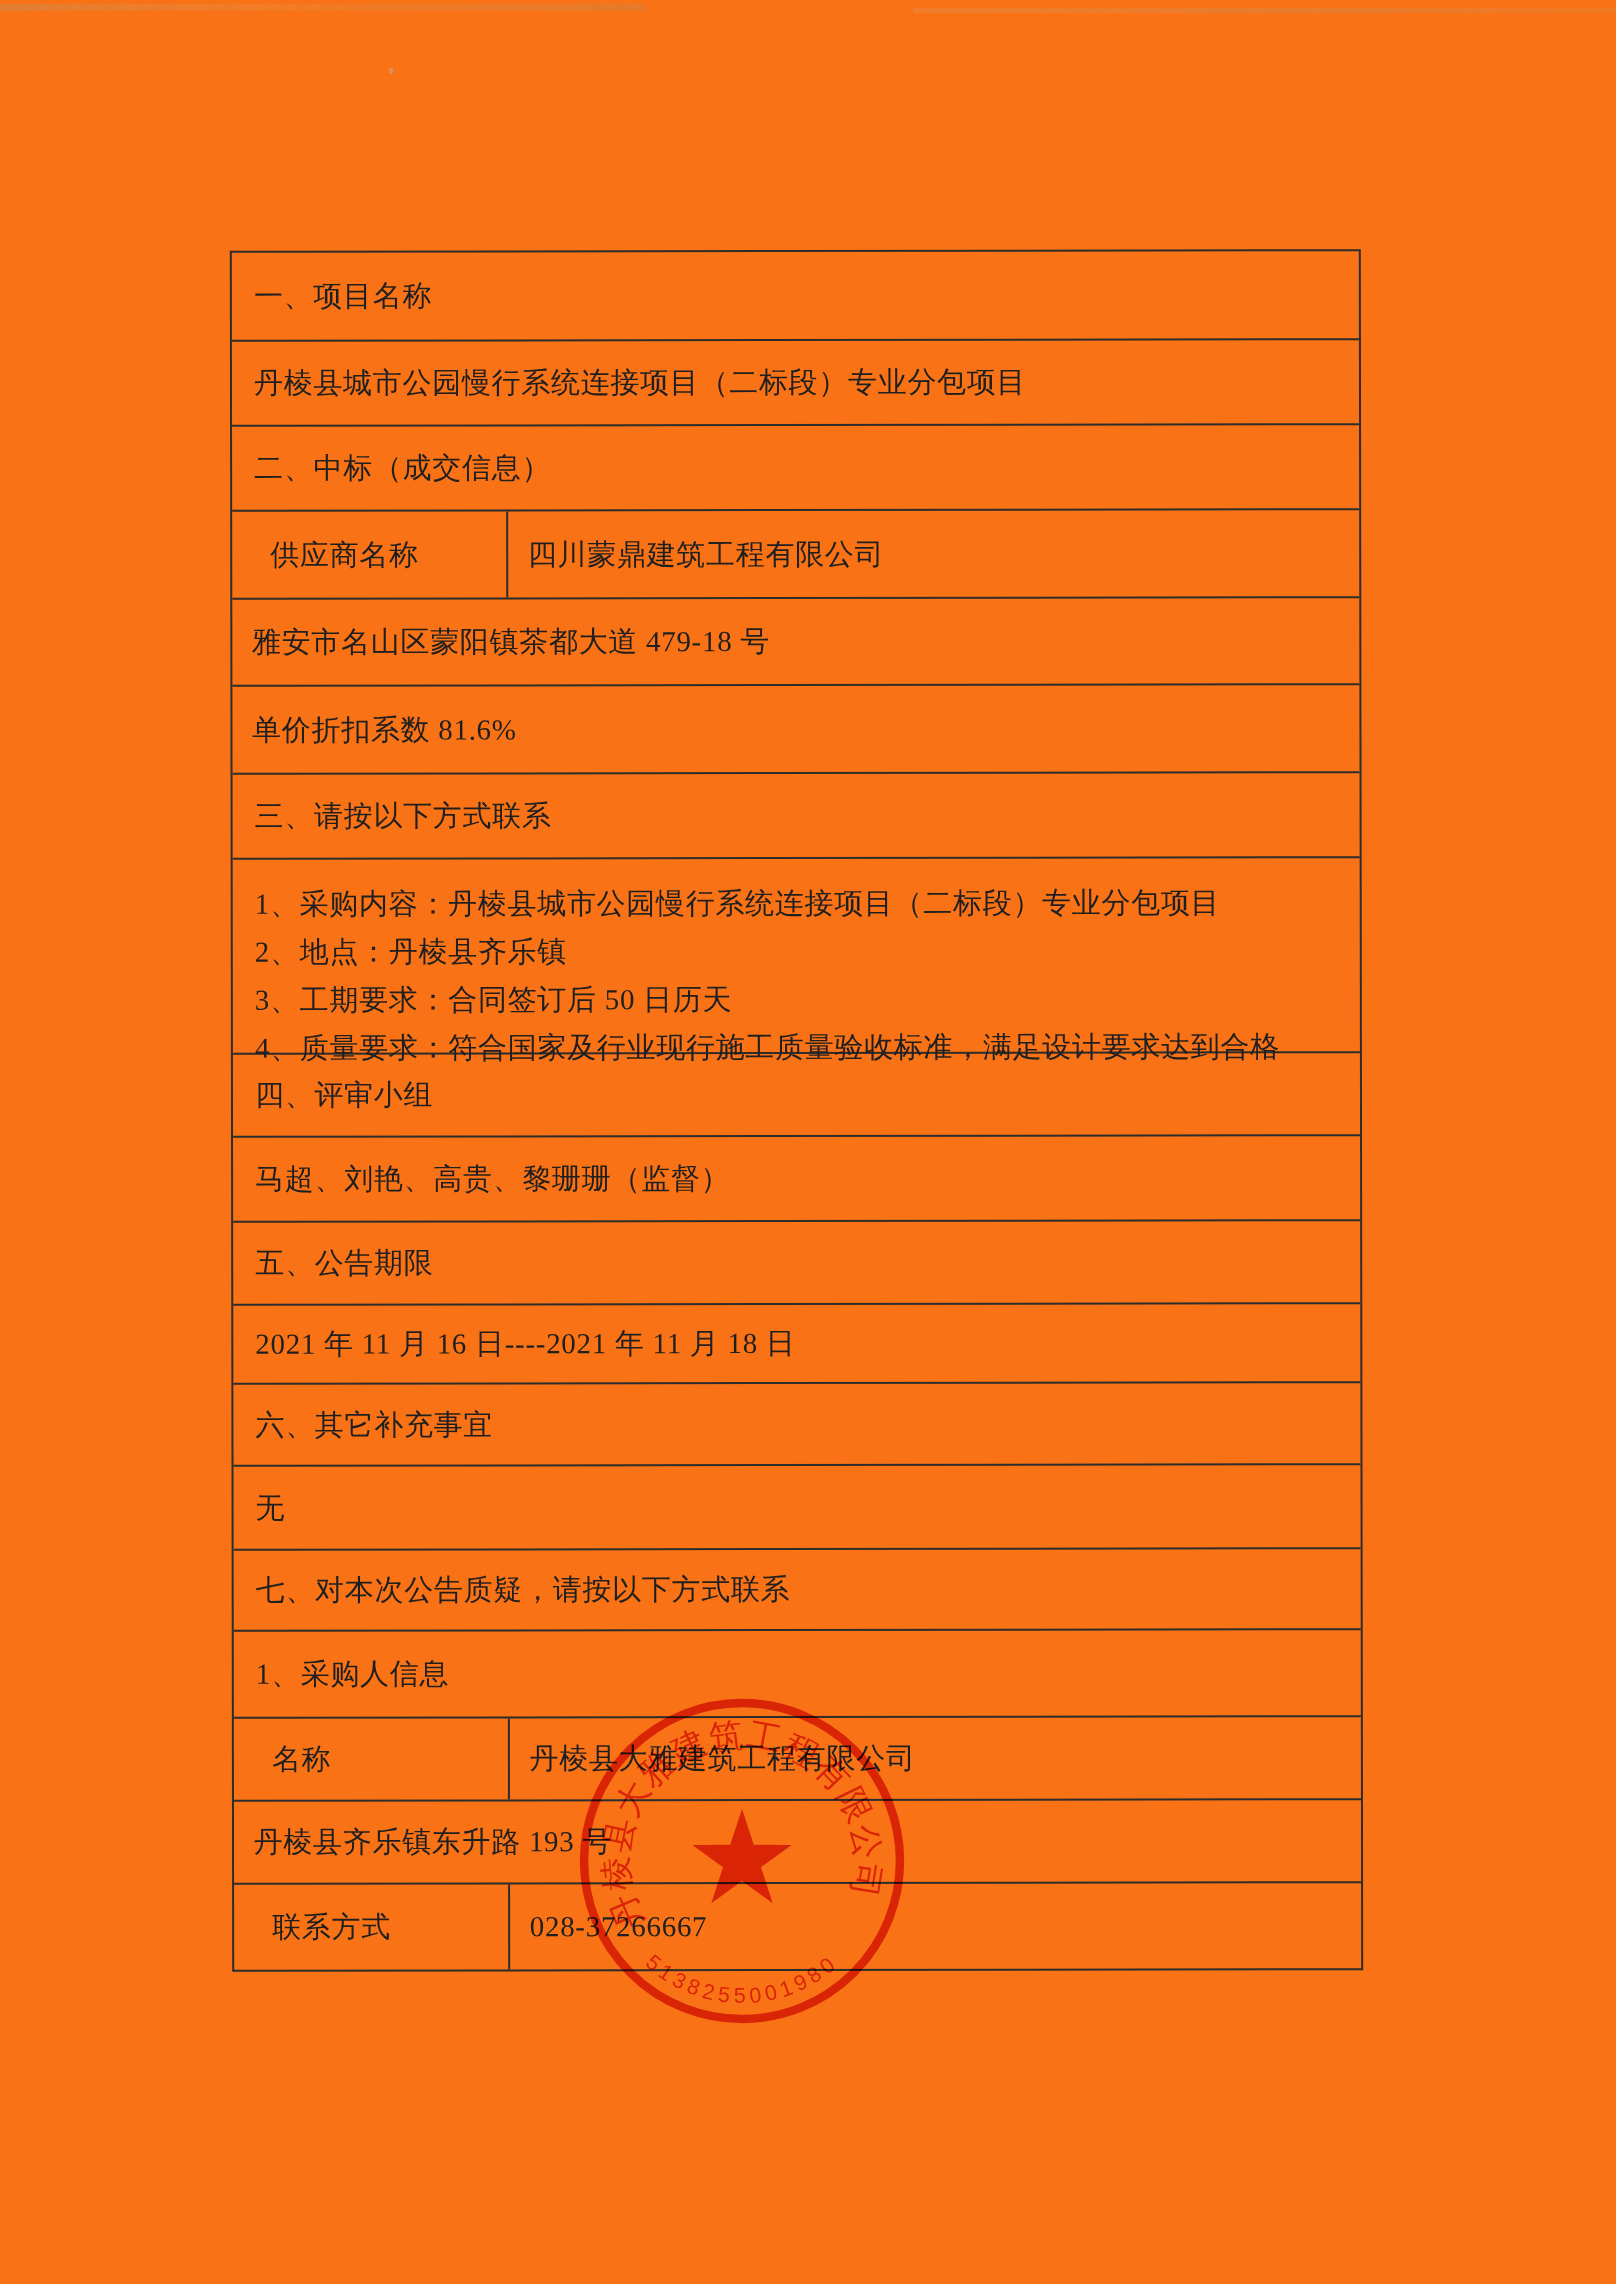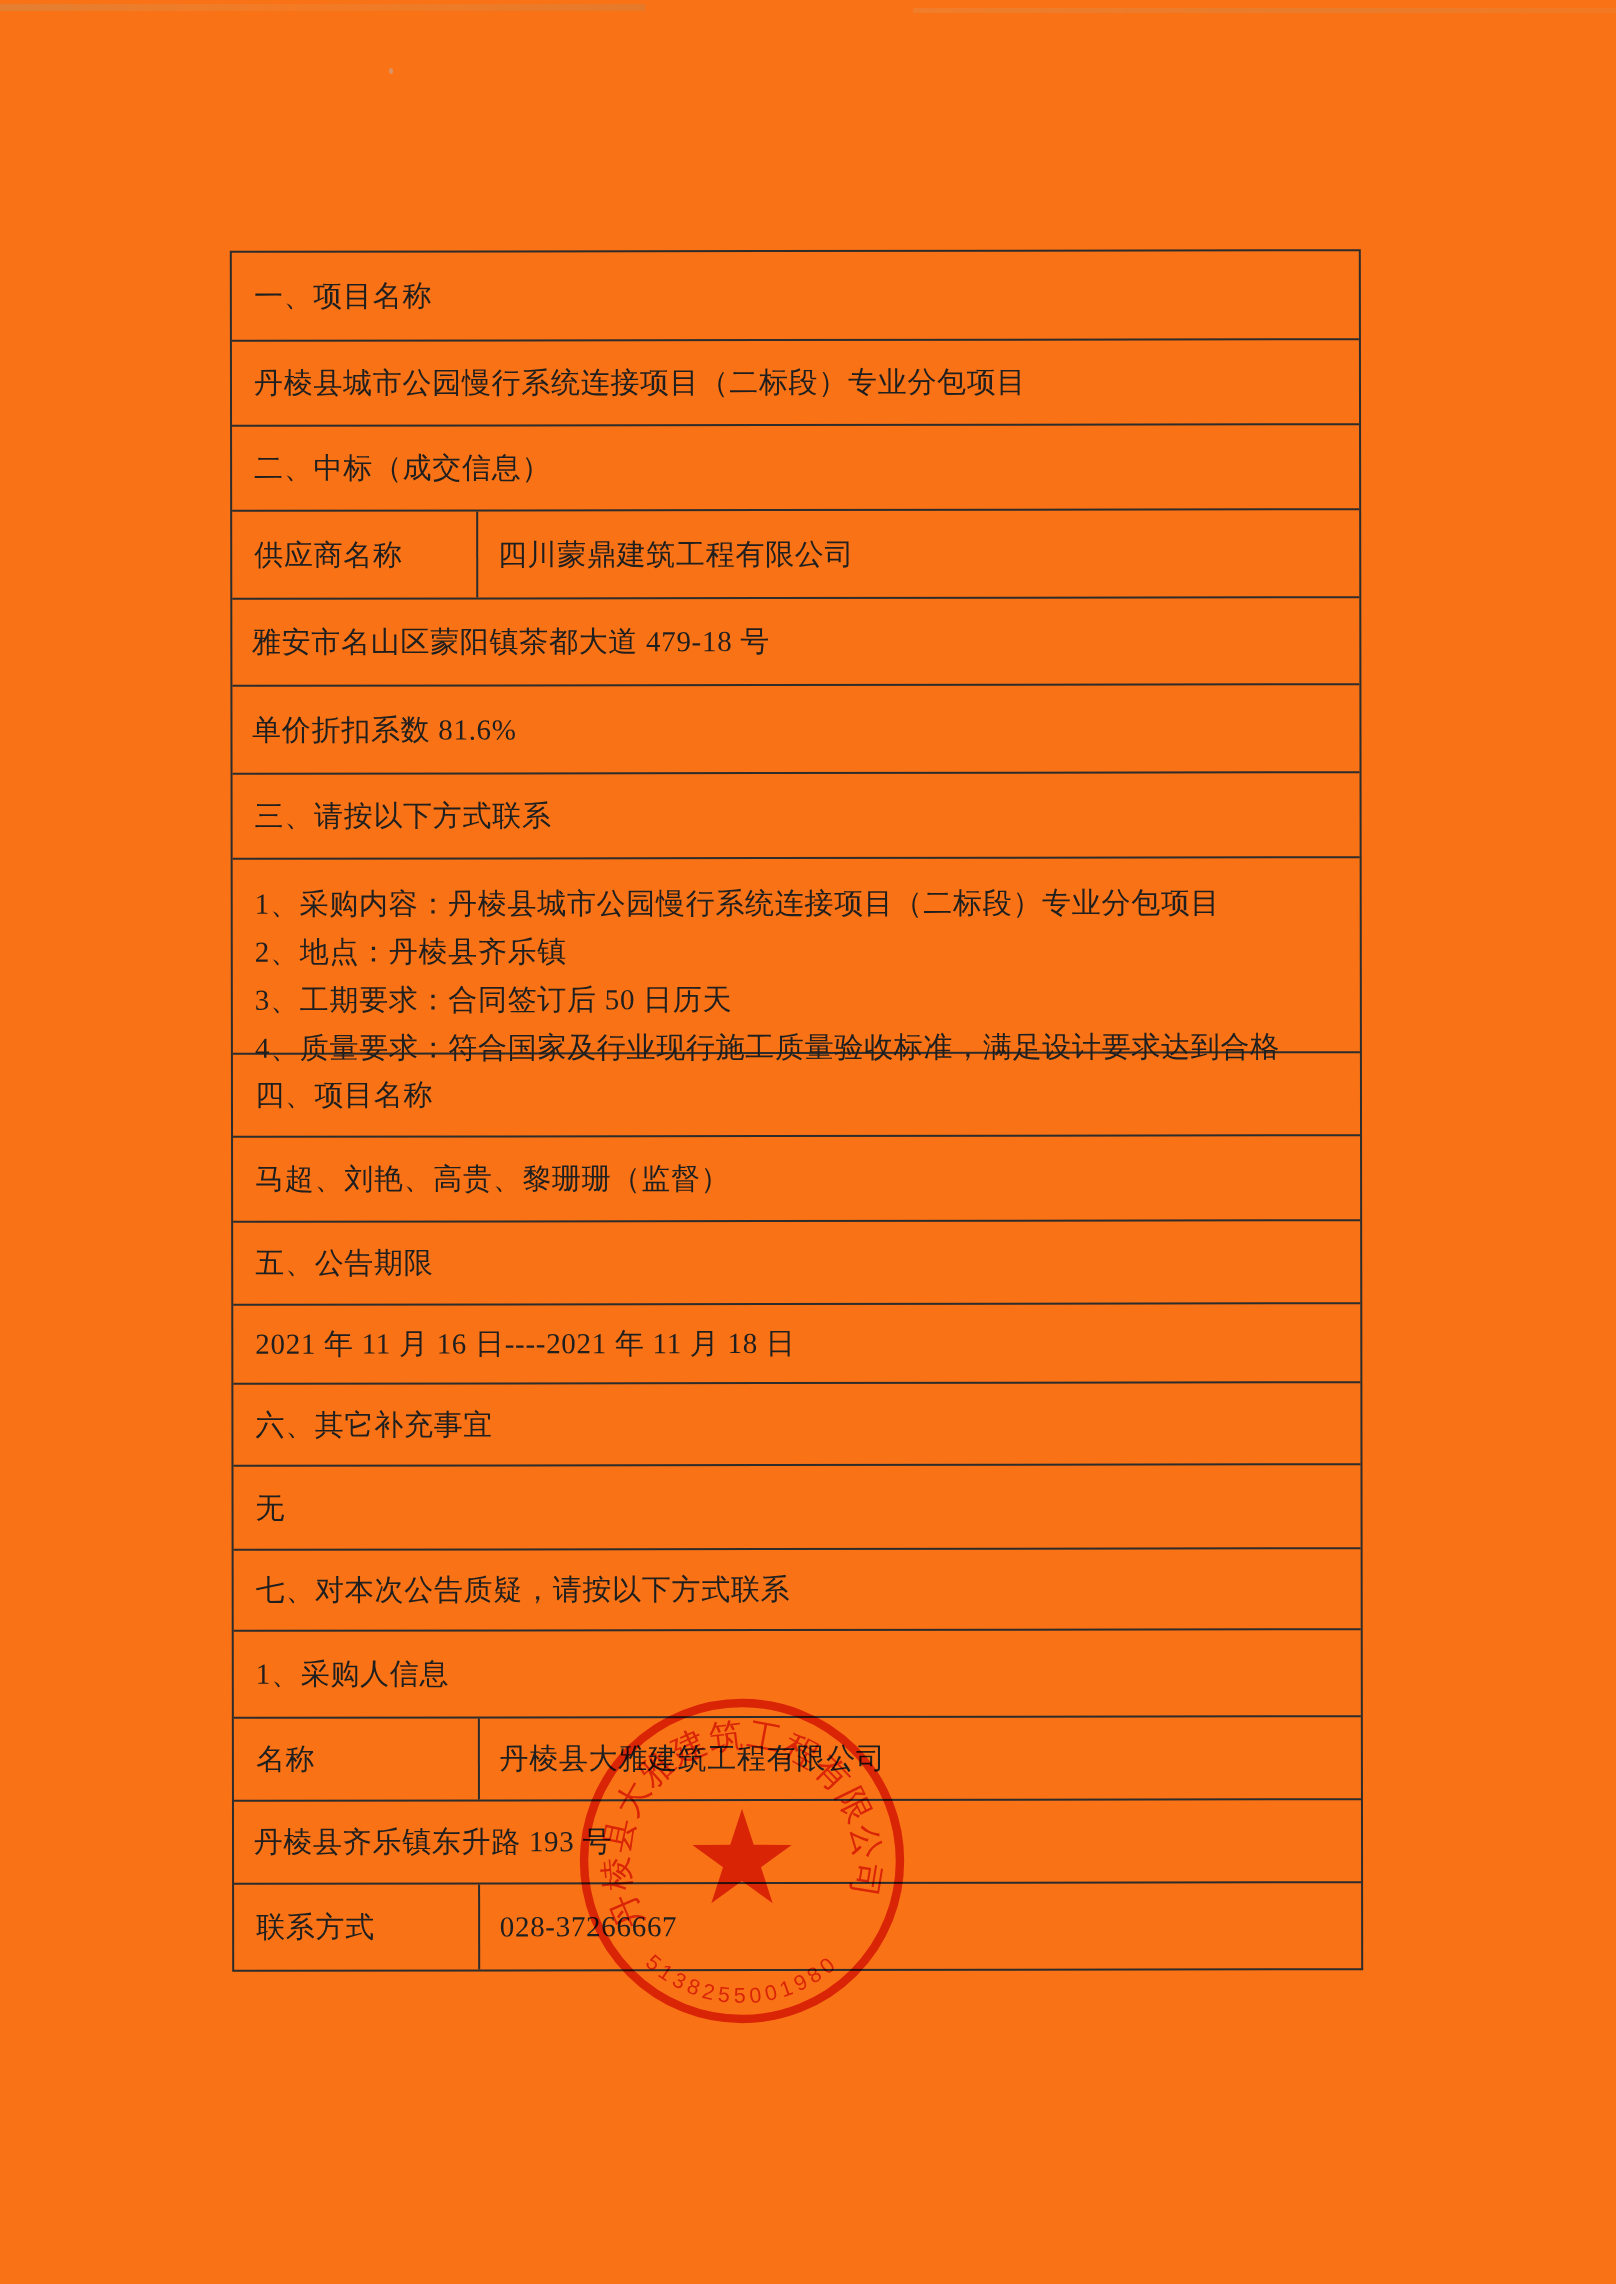--- a/index.html
+++ b/index.html
@@ -28,23 +28,23 @@
   .row{
     box-sizing:border-box;
     border-bottom:2.6px solid #2c2c2c;
     display:flex; align-items:center;
     font-size:29px; letter-spacing:0.7px;
     line-height:1.25;
   }
   .row:last-child{border-bottom:none;}
   .row .cell-full{padding-left:22px; padding-right:19.6px;}
   .row .cell-label{
-    box-sizing:border-box; width:246px; align-self:stretch;
+    box-sizing:border-box; width:276px; align-self:stretch;
     border-right:2.6px solid #2c2c2c;
-    display:flex; align-items:center; padding-left:22px;
+    display:flex; align-items:center; padding-left:38px;
   }
   .row .cell-value{flex:1; padding-left:19.6px; padding-right:15.6px;}
   .row.list-row{display:block; padding:19.6px 19.6px 0 22px;}
   .row.list-row .list-line{line-height:48px; white-space:nowrap;}
 
   
   .r1{height:89px;} .r2{height:85px;} .r3{height:85px;}
   .r4{height:88px;} .r5{height:87px;} .r6{height:88px;}
   .r7{height:85px;} .r8{height:195px;} .r9{height:83px;}
   .r10{height:85px;} .r11{height:83px;} .r12{height:79px;}
@@ -102,21 +102,21 @@
     </div>
 
     <div class="row r8 list-row">
       <div class="list-line">1、采购内容：丹棱县城市公园慢行系统连接项目（二标段）专业分包项目</div>
       <div class="list-line">2、地点：丹棱县齐乐镇</div>
       <div class="list-line">3、工期要求：合同签订后 50 日历天</div>
       <div class="list-line">4、质量要求：符合国家及行业现行施工质量验收标准，满足设计要求达到合格</div>
     </div>
 
     <div class="row r9">
-      <span class="cell-full">四、项目名称</span>
+      <span class="cell-full">四、评审小组</span>
     </div>
 
     <div class="row r10">
       <span class="cell-full">马超、刘艳、高贵、黎珊珊（监督）</span>
     </div>
 
     <div class="row r11">
       <span class="cell-full">五、公告期限</span>
     </div>
 

